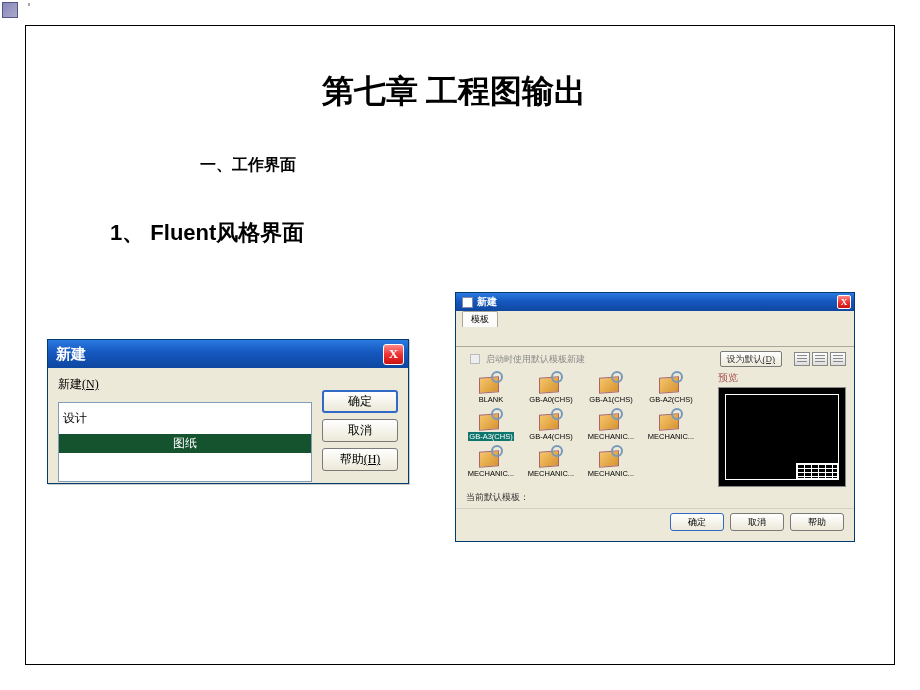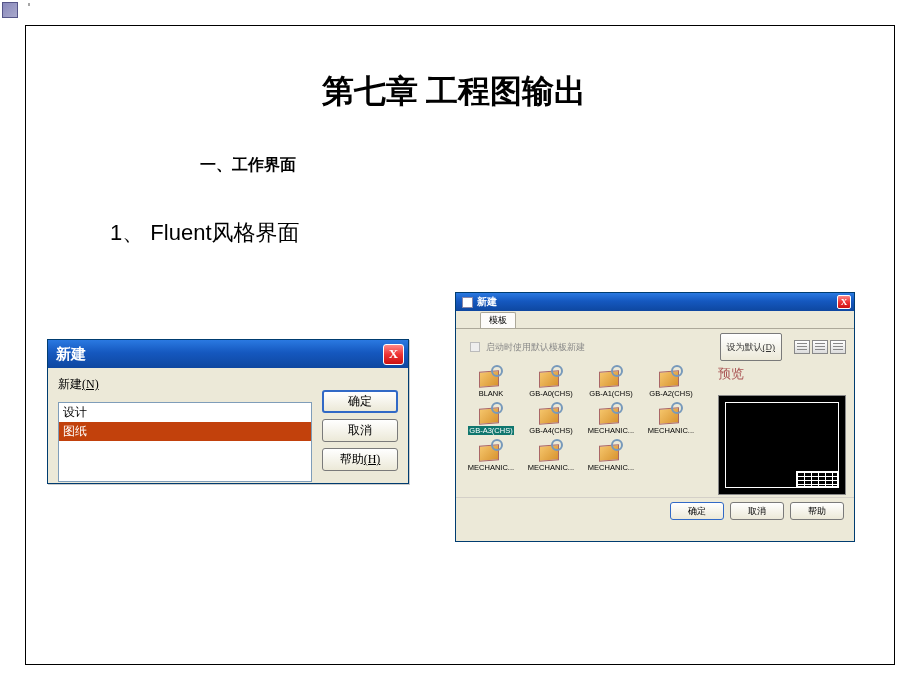--- a/index.html
+++ b/index.html
@@ -44,21 +44,21 @@
       top: 155px; left: 200px;
       font-size: 16px;
       font-weight: bold;
       font-family: "SimSun", serif;
       color: #000;
     }
     .subsection {
       position: absolute;
       top: 218px; left: 110px;
       font-size: 22px;
-      font-weight: normal;
+      font-weight: bold;
       color: #000;
     }
 
     
     .dlg1 {
       position: absolute;
       top: 339px; left: 47px;
       width: 362px; height: 145px;
       background: #ece9d8;
       border: 1px solid #003c70;
@@ -102,24 +102,26 @@
     .dlg1-list {
       background: #fff;
       border: 1px solid #7f9db9;
       height: 80px;
       overflow: hidden;
     }
     .dlg1-list-item {
       font-size: 12px;
       padding: 1px 4px;
       font-family: "SimSun", serif;
+      margin-top: 6px;
     }
     .dlg1-list-item.selected {
-      background: #c2410c;
-      color: #fff;
+      background: #14532d;
+      color: #fff;
+      text-align: center;
     }
     .dlg1-right {
       display: flex;
       flex-direction: column;
       gap: 6px;
       width: 76px;
       margin-top: 14px;
     }
     .win-btn {
       height: 23px;
@@ -159,25 +161,25 @@
     .dlg2-close {
       width: 14px; height: 14px;
       border-radius: 2px;
       background: linear-gradient(to bottom,#f88 0%,#e33 50%,#c11 100%);
       border: 1px solid #fff;
       color: #fff;
       display:flex;align-items:center;justify-content:center;
       font-size: 9px; font-weight:bold;
     }
     .dlg2-tabs {
-      height: 18px;
+      height: 36px;
       border-bottom: 1px solid #aca899;
       display: flex;
-      padding-left: 24px;
-      align-items: center;
+      padding-left: 6px;
+      align-items: flex-start;
     }
     .dlg2-tab {
       height: 16px;
       background: #fdfcfa;
       border: 1px solid #aca899;
       border-bottom: none;
       font-size: 9px;
       padding: 1px 8px 0;
       font-family: "SimSun", serif;
       border-radius: 2px 2px 0 0;
@@ -192,21 +194,21 @@
       color: #888;
       margin-left: 6px;
     }
     .dlg2-check {
       width: 10px; height: 10px;
       border: 1px solid #bbb;
       background: #eee;
     }
     .dlg2-toprow .fill { flex:1; }
     .dlg2-smallbtn {
-      height: 28px;
+      height: 16px;
       background: linear-gradient(to bottom,#fff,#ece9d8);
       border: 1px solid #7a7a7a;
       border-radius: 2px;
       font-size: 9px;
       padding: 0 6px;
       display:flex;align-items:center;
       color:#333;
     }
     .dlg2-viewbtns { display:flex; gap:2px; margin-left:6px; }
     .dlg2-vbtn {
@@ -267,24 +269,24 @@
     }
     .tpl.selected .tpl-label {
       background: #0f766e;
       color: #fff;
       padding: 0 1px;
     }
     .dlg2-preview {
       width: 128px;
     }
     .dlg2-preview-label {
-      font-size: 13px;
+      font-size: 10px;
       color: #a55;
       font-family: "SimSun", serif;
-      margin-bottom: 12px;
+      margin-bottom: 2px;
     }
     .dlg2-preview-box {
       width: 128px; height: 100px;
       background: #000;
       border: 1px solid #888;
       position: relative;
     }
     .dlg2-preview-frame {
       position:absolute; top:6px; left:6px; right:6px; bottom:6px;
       border: 1px solid #fff;
@@ -469,18 +471,22 @@
         </div>
       </div>
     <div class="dlg2-preview">
       <div class="dlg2-preview-label">预览</div>
       <div class="dlg2-preview-box">
         <div class="dlg2-preview-frame"></div>
         <div class="dlg2-preview-titleblock"></div>
       </div>
     </div>
   </div>
+  <div class="dlg2-status">
+    <span>当前默认模板：</span>
+    <span></span>
+  </div>
   <div class="dlg2-bottom">
     <div class="dlg2-btn default">确定</div>
     <div class="dlg2-btn">取消</div>
     <div class="dlg2-btn">帮助</div>
   </div>
 </div>
 
 </body></html>

